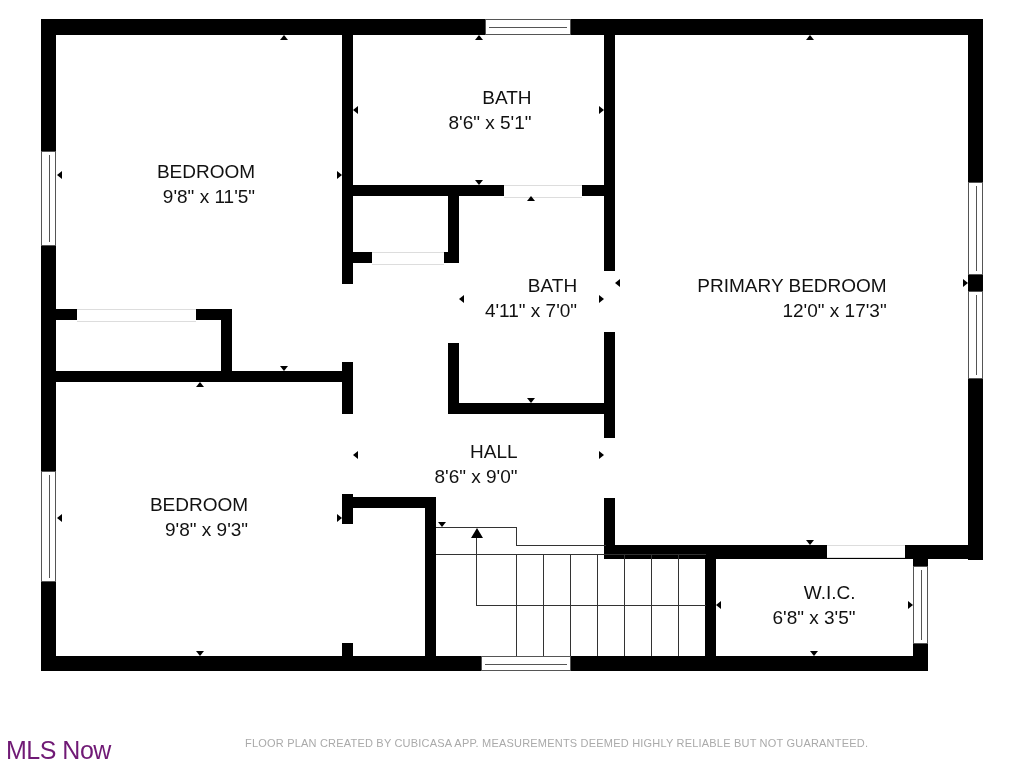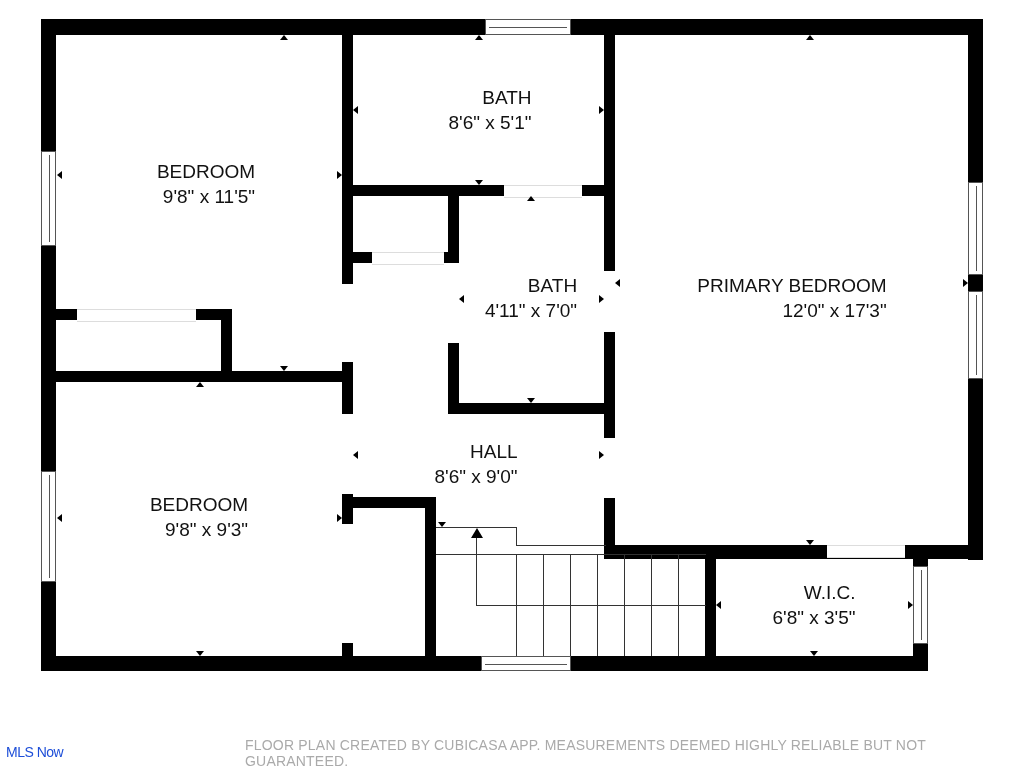--- a/index.html
+++ b/index.html
@@ -10,22 +10,22 @@
   .win.v::after { content:""; position:absolute; top:3px; bottom:3px; left:50%; width:0; border-left:1px solid #555; }
   .door { position:absolute; background:#fff; }
   .line { position:absolute; background:#333; }
   .label { position:absolute; text-align:center; color:#111; font-size:19px; line-height:25px; transform:translate(-50%,-50%); white-space:nowrap; }
   .label div { display:block;text-align:right; }
   .mk { position:absolute; width:0; height:0; }
   .mk.up { border-left:4px solid transparent; border-right:4px solid transparent; border-bottom:5px solid #000; }
   .mk.down { border-left:4px solid transparent; border-right:4px solid transparent; border-top:5px solid #000; }
   .mk.left { border-top:4px solid transparent; border-bottom:4px solid transparent; border-right:5px solid #000; }
   .mk.right { border-top:4px solid transparent; border-bottom:4px solid transparent; border-left:5px solid #000; }
-  .logo { position:absolute; left:6px; top:736px; font-size:14px; color:#1d4ed8; letter-spacing:-0.5px;margin-top:8px; }
-  .disclaimer { position:absolute; left:245px; top:737px; font-size:14px; color:#aaa; letter-spacing:0.2px; }
+  .logo { position:absolute; left:6px; top:736px; font-size:25px; color:#701a75; letter-spacing:-0.5px; }
+  .disclaimer { position:absolute; left:245px; top:737px; font-size:11px; color:#aaa; letter-spacing:0.2px; }
 </style>
 </head>
 <body>
 
 <div>
 
   <div class="wall" style="left:41px;top:19px;width:942px;height:16px;"></div>
   <div class="wall" style="left:41px;top:19px;width:15px;height:652px;"></div>
   <div class="wall" style="left:968px;top:19px;width:15px;height:541px;"></div>
   <div class="wall" style="left:41px;top:656px;width:887px;height:15px;"></div>

